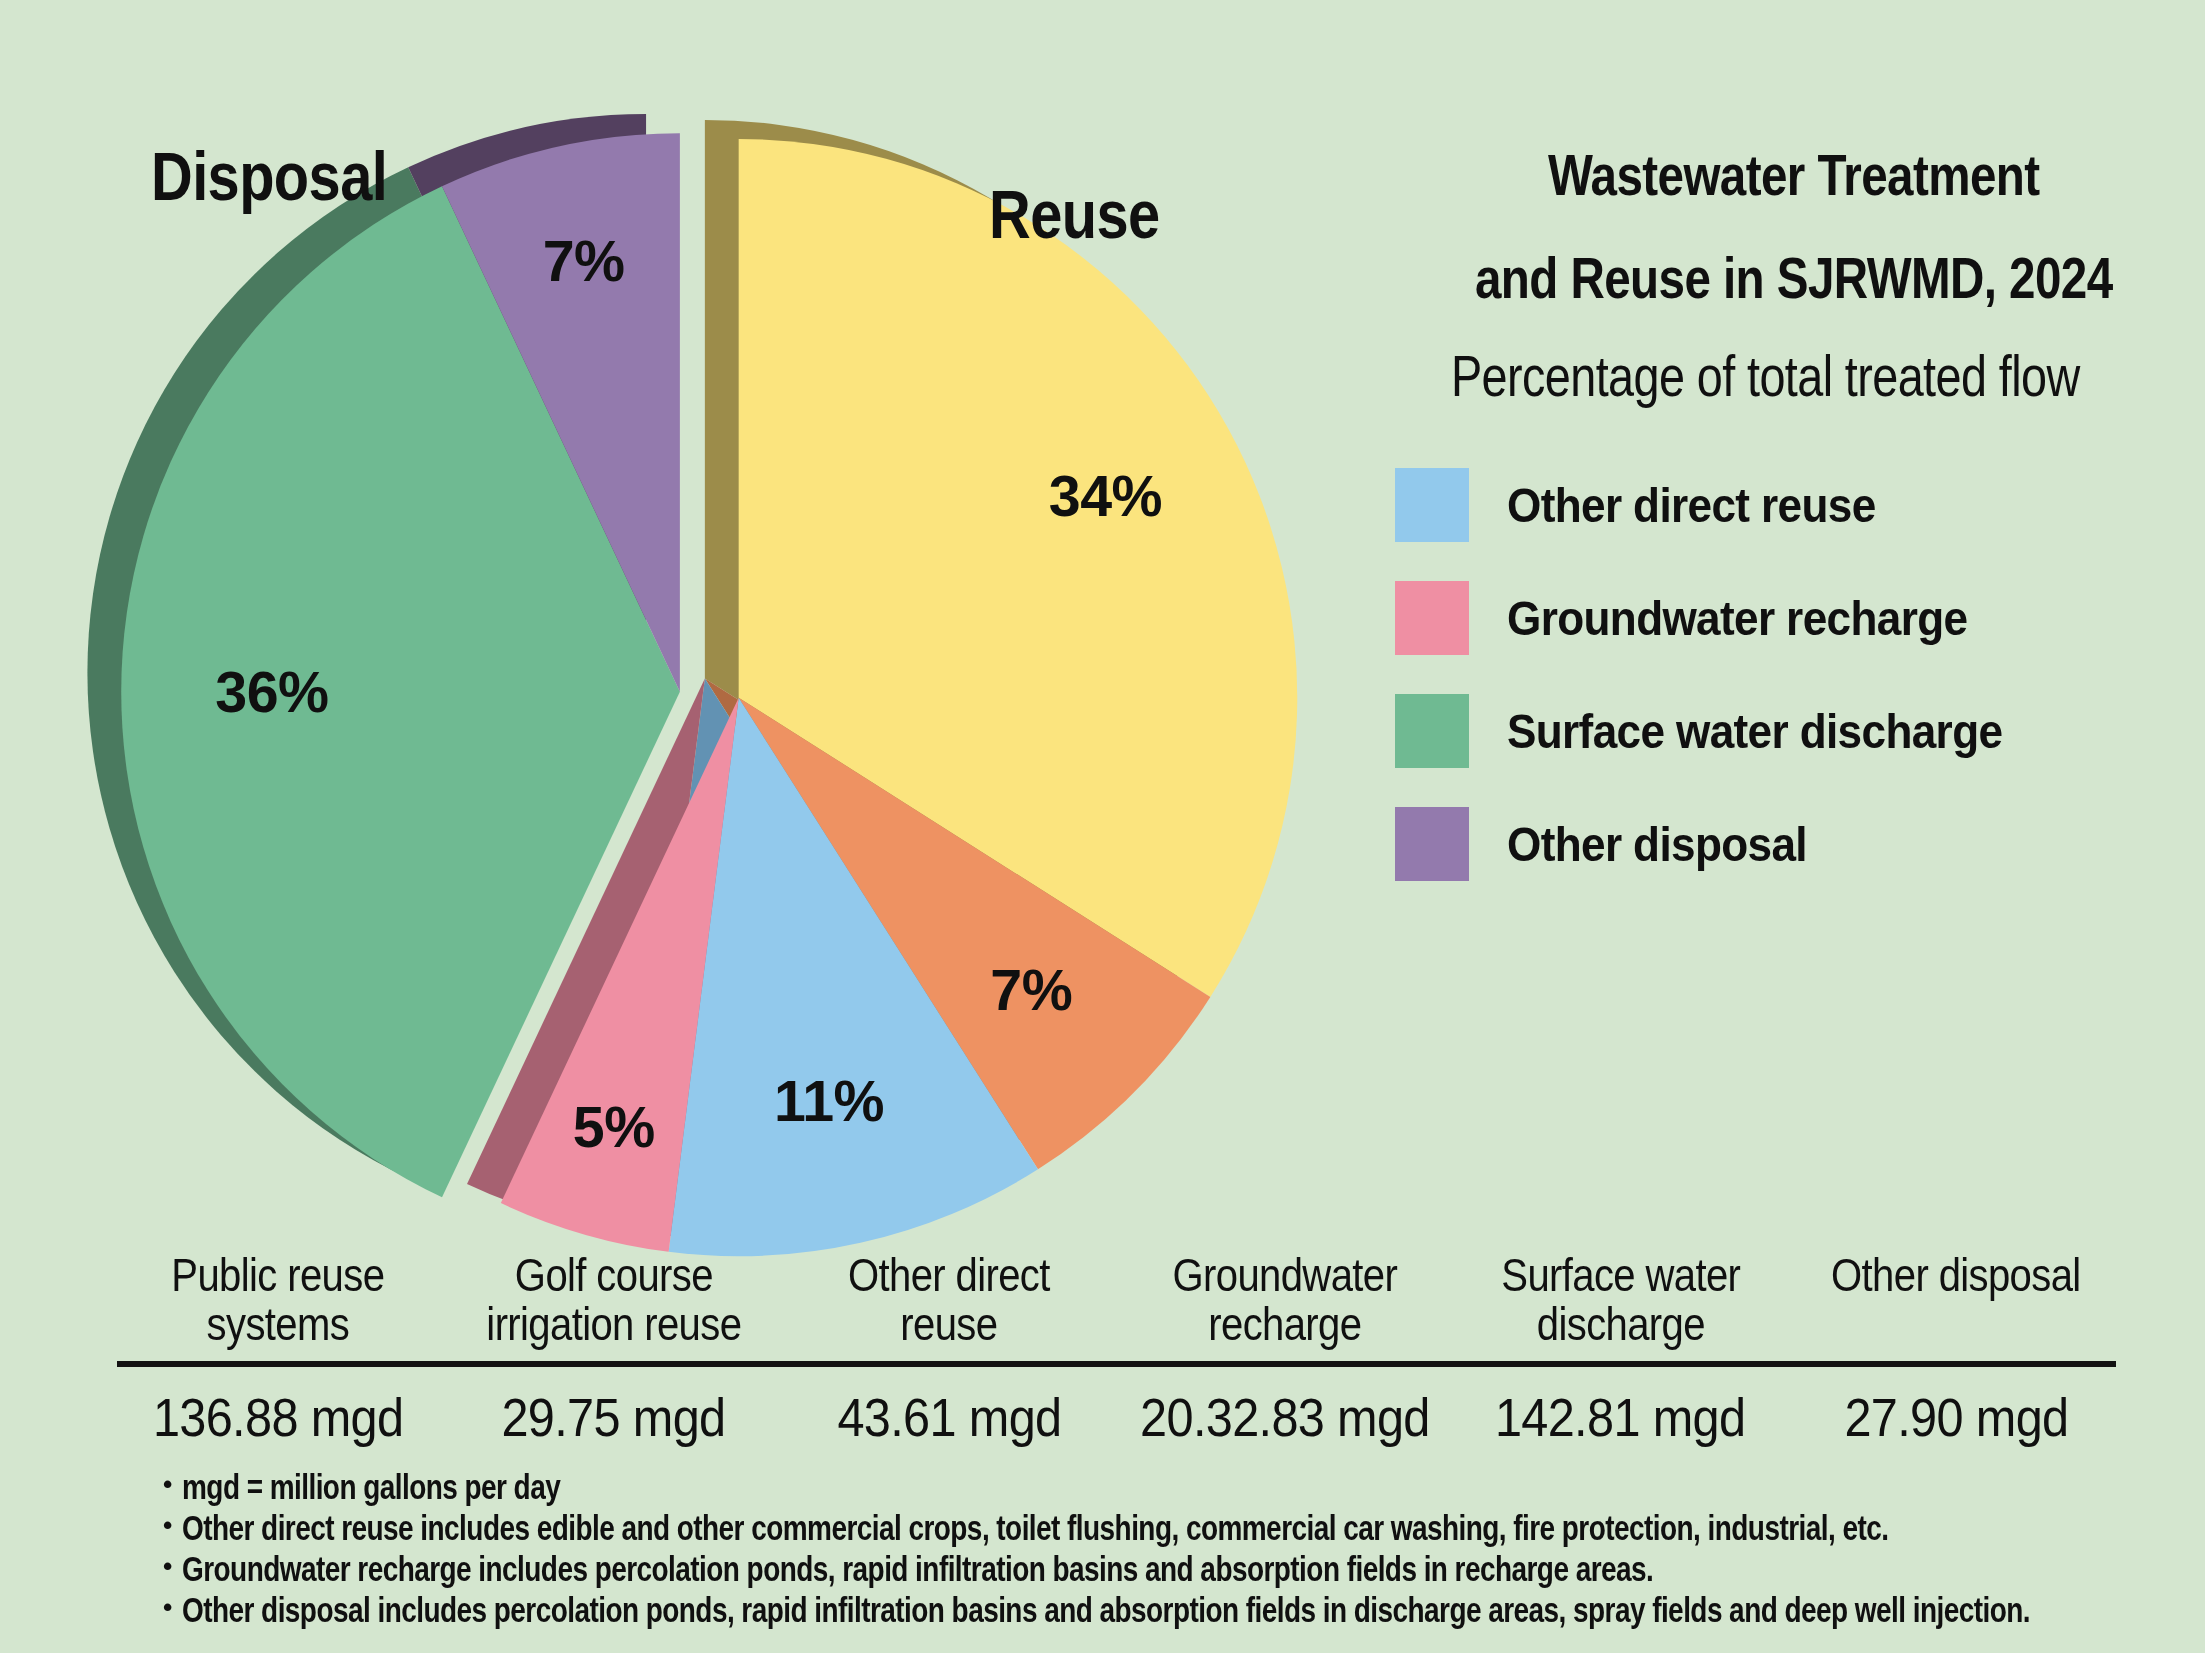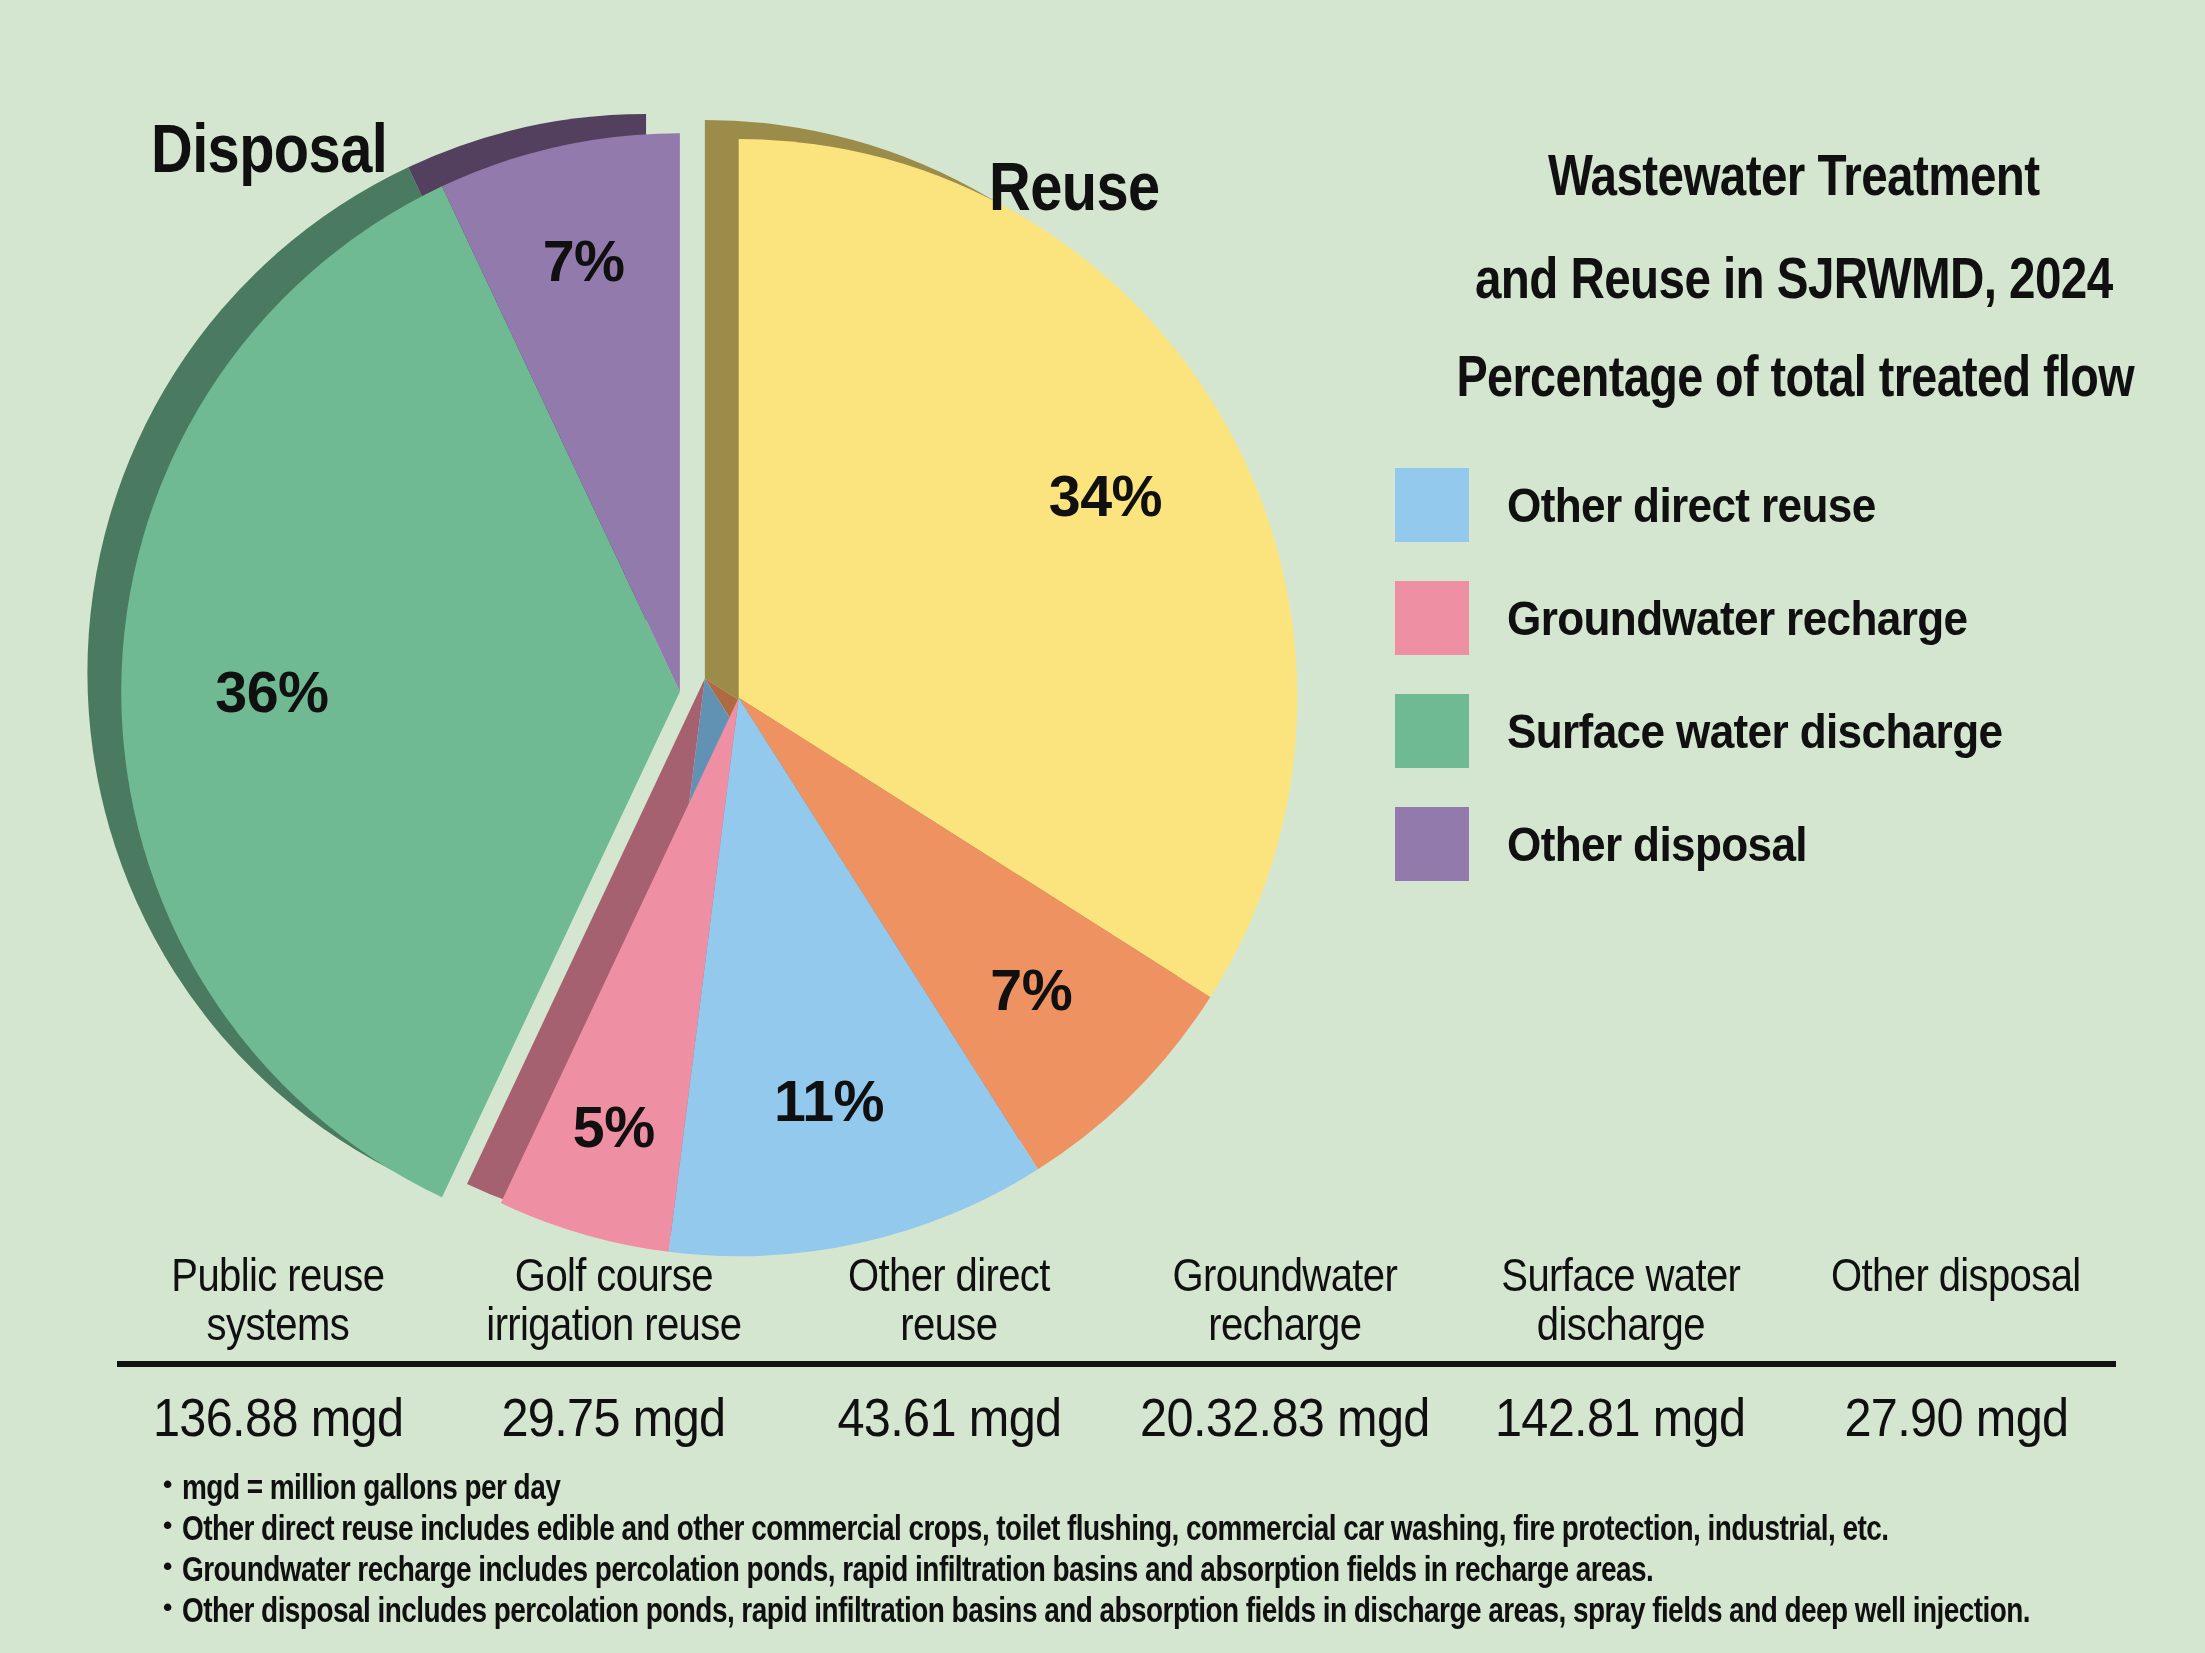--- a/index.html
+++ b/index.html
@@ -12,28 +12,28 @@
   #pie-svg { position: absolute; left: 0; top: 0; }
 
   
   .cxL { display: inline-block; transform: scaleX(.85); transform-origin: 0 50%; }
   .cxC { display: inline-block; transform: scaleX(.82); transform-origin: 50% 50%; }
   .cxT { transform: scaleX(.87); transform-origin: 50% 0; }
   .cxV { display: inline-block; transform: scaleX(.90); transform-origin: 50% 50%; }
   .cxF { display: inline-block; transform: scaleX(.80); transform-origin: 0 50%; }
   .cxG { display: inline-block; transform: scaleX(.90); transform-origin: 0 50%; }
 
-  .half-label { position: absolute; font-size: 68px; font-weight: 700; white-space: nowrap; }
+  .half-label { position: absolute; font-size: 68px; font-weight: 700; white-space: nowrap; margin-top: 28px; }
   #disposal-label { left: 151px; top: 109px; }
   #reuse-label { left: 989px; top: 147px; }
 
   .title-block { position: absolute; left: 1382px; top: 123px; width: 823px;
     text-align: center; font-size: 58px; font-weight: 700; line-height: 103px; white-space: nowrap; }
   .subtitle { position: absolute; left: 1382px; top: 343px; width: 823px;
-    text-align: center; font-size: 57px; font-weight: 700; white-space: nowrap; }
+    text-align: left; font-size: 57px; font-weight: 400; white-space: nowrap; }
 
   .legend { position: absolute; left: 1395px; top: 468px; }
   .legend-item { display: flex; align-items: center; height: 74px; margin-bottom: 39px; }
   .legend-swatch { width: 74px; height: 74px; margin-right: 38px; flex: 0 0 auto; }
   .legend-label { font-size: 49px; font-weight: 700; white-space: nowrap; }
 
   .flow-table { position: absolute; left: 110px; top: 1251px; width: 2014px; }
   .tbl-headers { display: flex; }
   .tbl-headers .tbl-col { flex: 1 1 0; text-align: center; font-size: 46px;
     line-height: 49px; font-weight: 400; }

